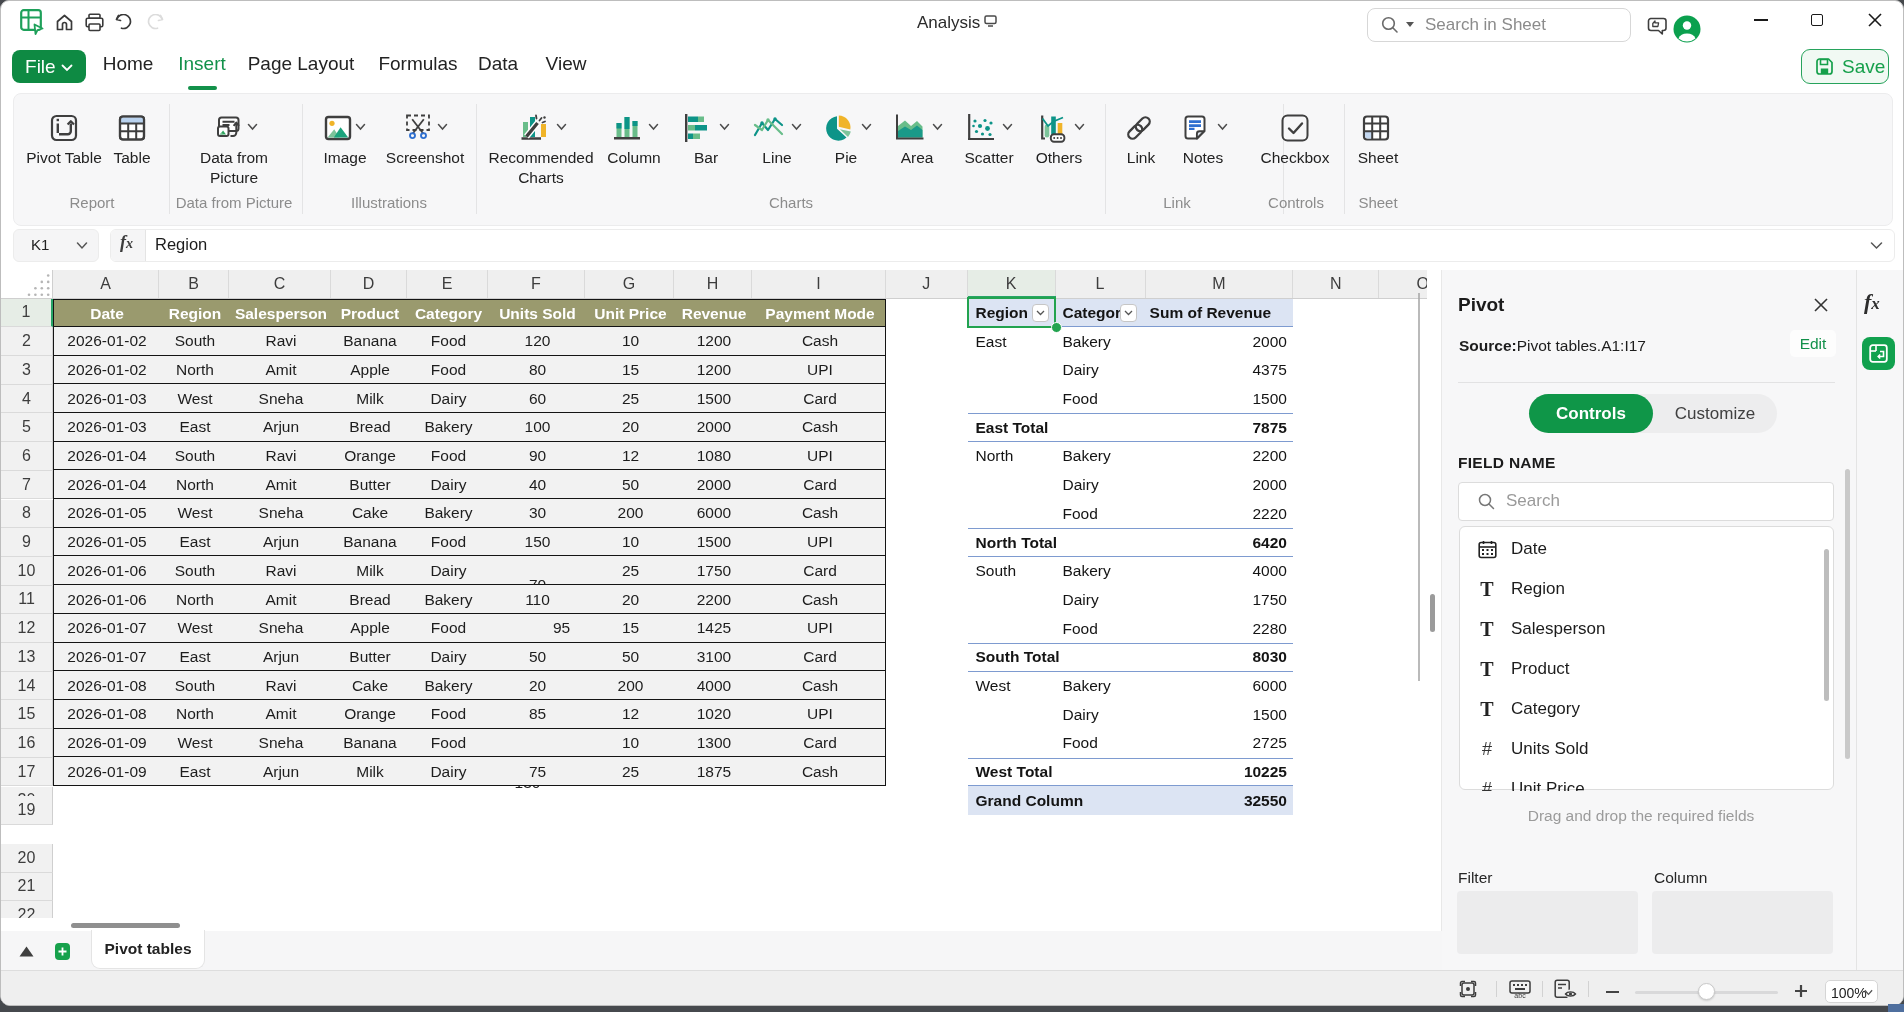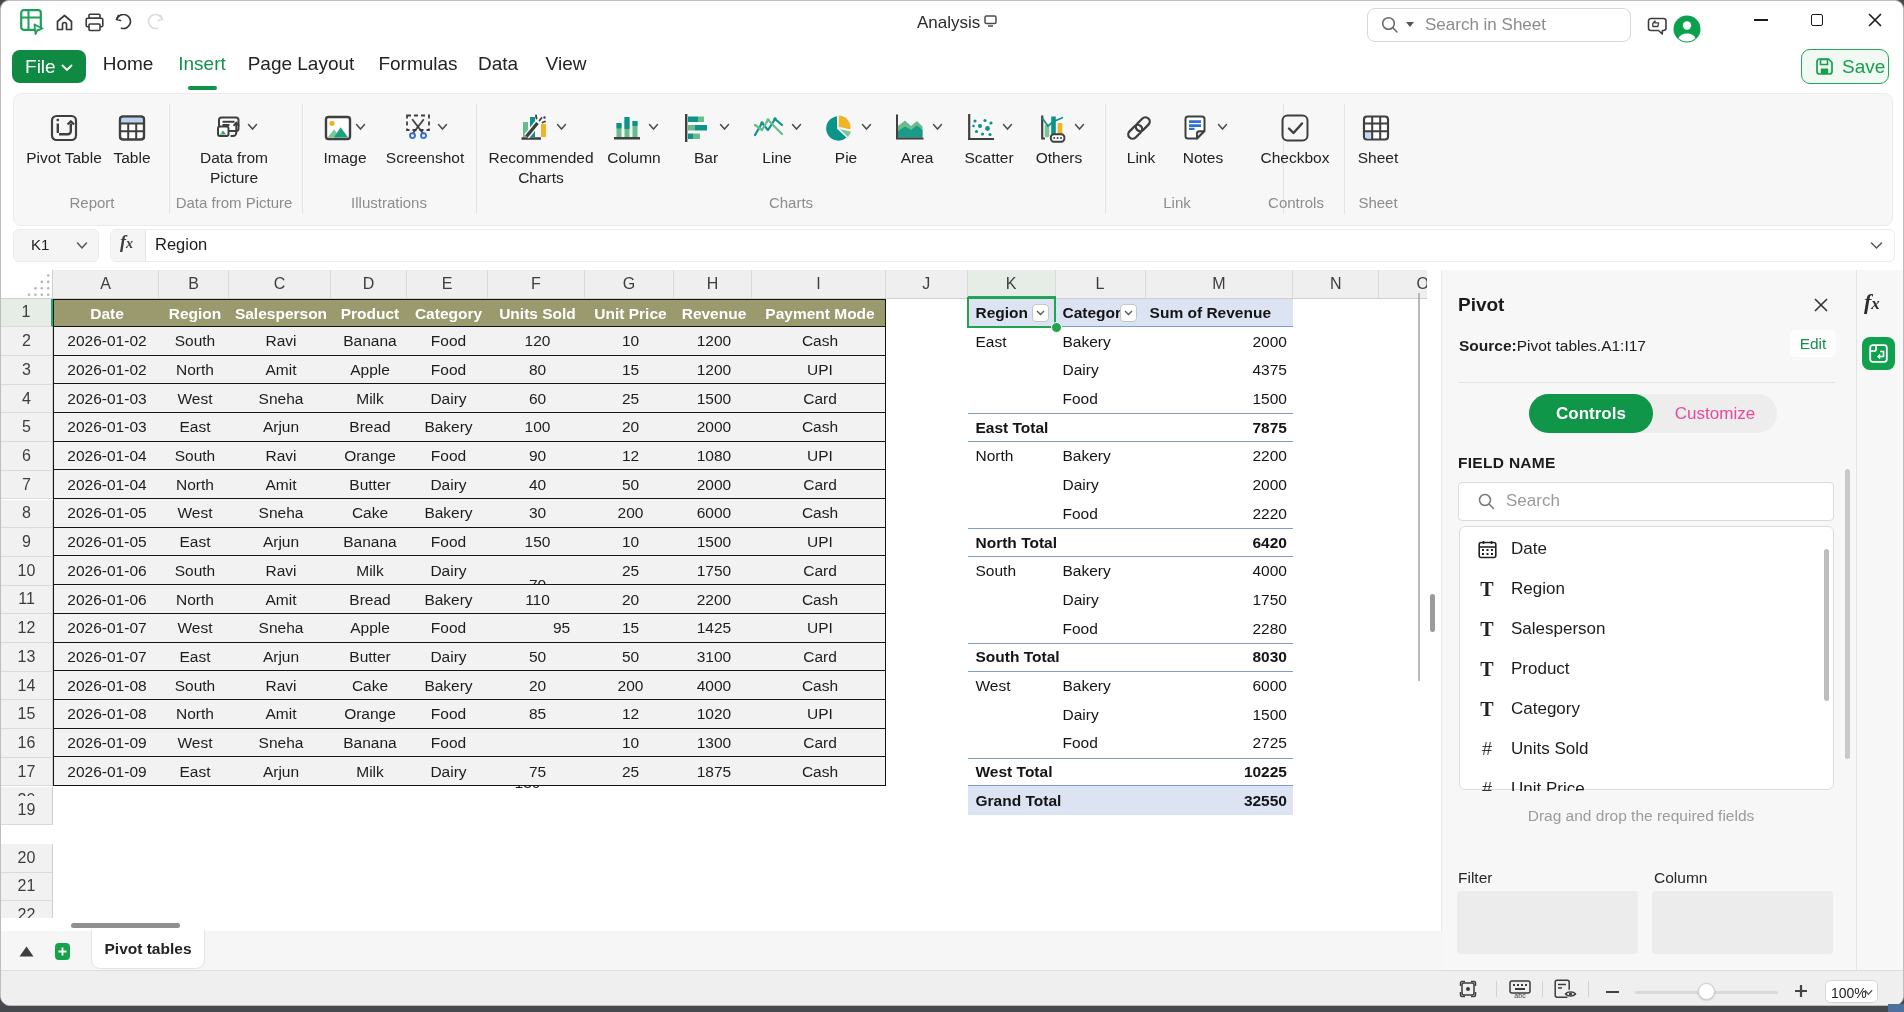--- a/index.html
+++ b/index.html
@@ -593,40 +593,40 @@
 <div class="pcell" style="left:95.0px;top:373.09999999999997px;width:80px;height:28.7px;">Bakery</div>
 <div class="pcell" style="left:178.0999999999999px;top:373.09999999999997px;width:141.4000000000001px;height:28.7px;justify-content:flex-end;">6000</div>
 <div class="pcell" style="left:95.0px;top:401.8px;width:80px;height:28.7px;">Dairy</div>
 <div class="pcell" style="left:178.0999999999999px;top:401.8px;width:141.4000000000001px;height:28.7px;justify-content:flex-end;">1500</div>
 <div class="pcell" style="left:95.0px;top:430.5px;width:80px;height:28.7px;">Food</div>
 <div class="pcell" style="left:178.0999999999999px;top:430.5px;width:141.4000000000001px;height:28.7px;justify-content:flex-end;">2725</div>
 <div class="abs" style="left:0;top:459.2px;width:100%;height:28.7px;border-top:1px solid #7e9bd0;border-bottom:1px solid #7e9bd0;"></div>
 <div class="pcell" style="left:8px;top:459.2px;width:120px;height:28.7px;font-weight:bold;">West Total</div>
 <div class="pcell" style="left:178.0999999999999px;top:459.2px;width:141.4000000000001px;height:28.7px;justify-content:flex-end;font-weight:bold;">10225</div>
 <div class="abs" style="left:0;top:487.9px;width:100%;height:28.7px;background:#dce4f3;"></div>
-<div class="pcell" style="left:8px;top:487.9px;width:120px;height:28.7px;font-weight:bold;">Grand Total</div>
+<div class="pcell" style="left:8px;top:487.9px;width:120px;height:28.7px;font-weight:bold;">Grand Column</div>
 <div class="pcell" style="left:178.0999999999999px;top:487.9px;width:141.4000000000001px;height:28.7px;justify-content:flex-end;font-weight:bold;">32550</div>
 </div>
 <div class="abs" style="left:965.5px;top:296.1px;width:89.5px;height:31.2px;border:2.2px solid #22a34f;"></div>
 <div class="abs" style="left:1049.5px;top:321.3px;width:11px;height:11px;border-radius:50%;background:#22a34f;border:1.8px solid #fff;"></div>
 <div class="abs" style="left:1417px;top:292px;width:1.5px;height:388px;background:#a9a9a9;opacity:0.8;"></div>
 <div class="abs" style="left:1429px;top:593px;width:5px;height:38px;background:#9b9b9b;border-radius:3px;"></div>
 <div class="abs" style="left:1440px;top:269px;width:415px;height:700px;background:#f7f7f8;border-left:1px solid #e8e8e8;"></div>
 <div class="abs" style="left:1855px;top:269px;width:49px;height:700px;background:#f7f7f8;border-left:1px solid #e4e4e4;"></div>
 <div class="abs" style="left:1457px;top:293px;font-size:19px;font-weight:bold;color:#1b1b1b;">Pivot</div>
 <svg class="ico" style="left:1812px;top:296px" width="16" height="16" viewBox="0 0 16 16">
       <line x1="2" y1="2" x2="14" y2="14" stroke="#333" stroke-width="1.6"></line>
       <line x1="14" y1="2" x2="2" y2="14" stroke="#333" stroke-width="1.6"></line>
     </svg>
 <div class="abs" style="left:1458px;top:336px;font-size:15.5px;color:#1d1d1d;"><b>Source:</b>Pivot tables.A1:I17</div>
 <div class="abs ctr" style="left:1789px;top:329px;width:46px;height:27px;background:#fdfdfd;border-radius:5px;font-size:15.5px;color:#12914a;">Edit</div>
 <div class="abs" style="left:1457px;top:381px;width:377px;height:1px;background:#e2e2e3;"></div>
 <div class="abs" style="left:1528px;top:393px;width:248px;height:39px;background:#ededee;border-radius:20px;"></div>
 <div class="abs ctr" style="left:1528px;top:393px;width:124px;height:39px;background:#0f9648;border-radius:20px;color:#fff;font-size:17px;font-weight:bold;">Controls</div>
-<div class="abs ctr" style="left:1652px;top:393px;width:124px;height:39px;font-size:17px;color:#ec4899;">Customize</div>
+<div class="abs ctr" style="left:1652px;top:393px;width:124px;height:39px;font-size:17px;color:#404040;">Customize</div>
 <div class="abs" style="left:1457px;top:453px;font-size:15.5px;font-weight:bold;color:#1b1b1b;letter-spacing:0.3px;">FIELD NAME</div>
 <div class="abs" style="left:1457px;top:481px;width:376px;height:39px;background:#fff;border:1px solid #dcdcdc;border-radius:4px;"></div>
 <svg class="ico" style="left:1477px;top:492px" width="17" height="17" viewBox="0 0 17 17">
       <circle cx="7" cy="7" r="5.5" fill="none" stroke="#777" stroke-width="1.5"></circle>
       <line x1="11" y1="11" x2="15.5" y2="15.5" stroke="#777" stroke-width="1.5" stroke-linecap="round"></line>
     </svg>
 <div class="abs" style="left:1505px;top:490px;font-size:17px;color:#9a9a9a;">Search</div>
 <div class="abs" style="left:1458px;top:525px;width:375px;height:264px;background:#fff;border:1px solid #dcdcdc;border-radius:6px;"></div>
 <div class="field" style="top:528px;"><div class="ficon">
         <svg width="19" height="19" viewBox="0 0 19 19">

